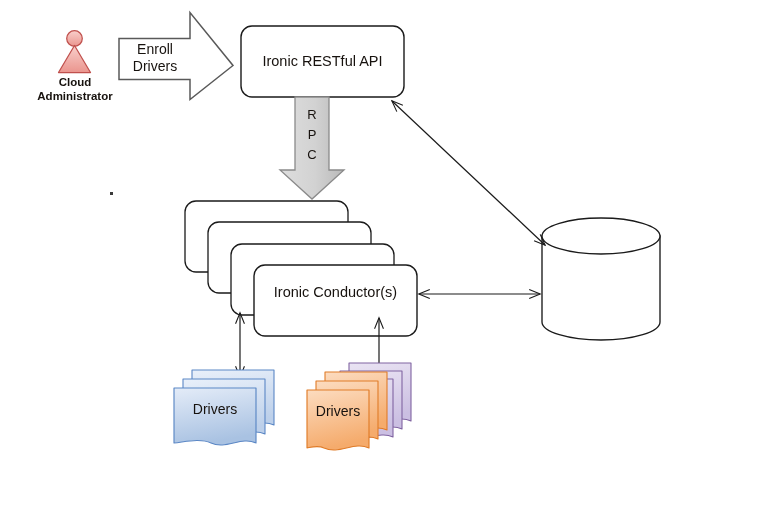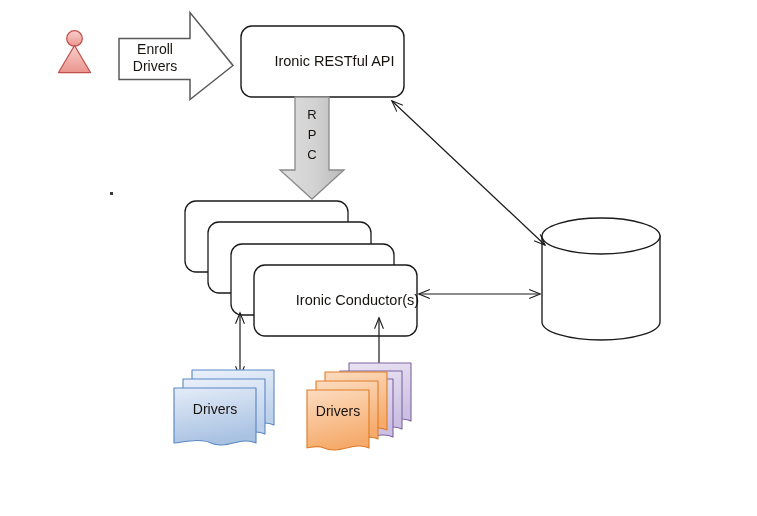--- a/index.html
+++ b/index.html
@@ -154,28 +154,29 @@
       <path d="M307,390 L369,390 L369,448 C354,441 339,455 324,448 C318,445 312,447 307,448 Z" fill="url(#gradOrangeDoc)" stroke="#e07c29" stroke-width="1.15" stroke-linejoin="round"></path>
     </g>
 
     <g>
       <path d="M192,370 L274,370 L274,425 C259,418 244,432 229,425 C218,420 203,424 192,425 Z" fill="url(#gradBlueDocBack)" stroke="#5b87c5" stroke-width="1.1" stroke-linejoin="round"></path>
       <path d="M183,379 L265,379 L265,434 C250,427 235,441 220,434 C209,429 194,433 183,434 Z" fill="url(#gradBlueDocBack)" stroke="#5b87c5" stroke-width="1.1" stroke-linejoin="round"></path>
       <path d="M174,388 L256,388 L256,443 C241,436 226,450 211,443 C200,438 185,442 174,443 Z" fill="url(#gradBlueDoc)" stroke="#5b87c5" stroke-width="1.15" stroke-linejoin="round"></path>
     </g>
   </svg>
 
+  <div class="lbl lbl-actor" style="left:14px; top:75px; width:122px;"><span>Cloud</span><br><span>Administrator</span></div>
 
   <div class="lbl lbl-arrowtxt" style="left:119px; top:41px; width:72px;"><span>Enroll</span><br><span>Drivers</span></div>
 
-  <div class="lbl lbl-node" style="left:241px; top:53px; width:163px;padding-left:12px;">Ironic RESTful API</div>
+  <div class="lbl lbl-node" style="left:241px; top:53px; width:163px;">Ironic RESTful API</div>
 
   <div class="lbl lbl-rpc" style="left:295px; top:105px; width:34px;"><span>R</span><br><span>P</span><br><span>C</span></div>
 
-  <div class="lbl lbl-node" style="left:254px; top:292px; width:163px;margin-left:22px;">Ironic Conductor(s)</div>
+  <div class="lbl lbl-node" style="left:254px; top:284px; width:163px;">Ironic Conductor(s)</div>
 
 
   <div class="lbl lbl-doc" style="left:174px; top:401px; width:82px;">Drivers</div>
 
   <div class="lbl lbl-doc" style="left:307px; top:403px; width:62px;">Drivers</div>
 
   <div class="dot-artifact" style="left:110px; top:192px;"></div>
 
 </div>
 

